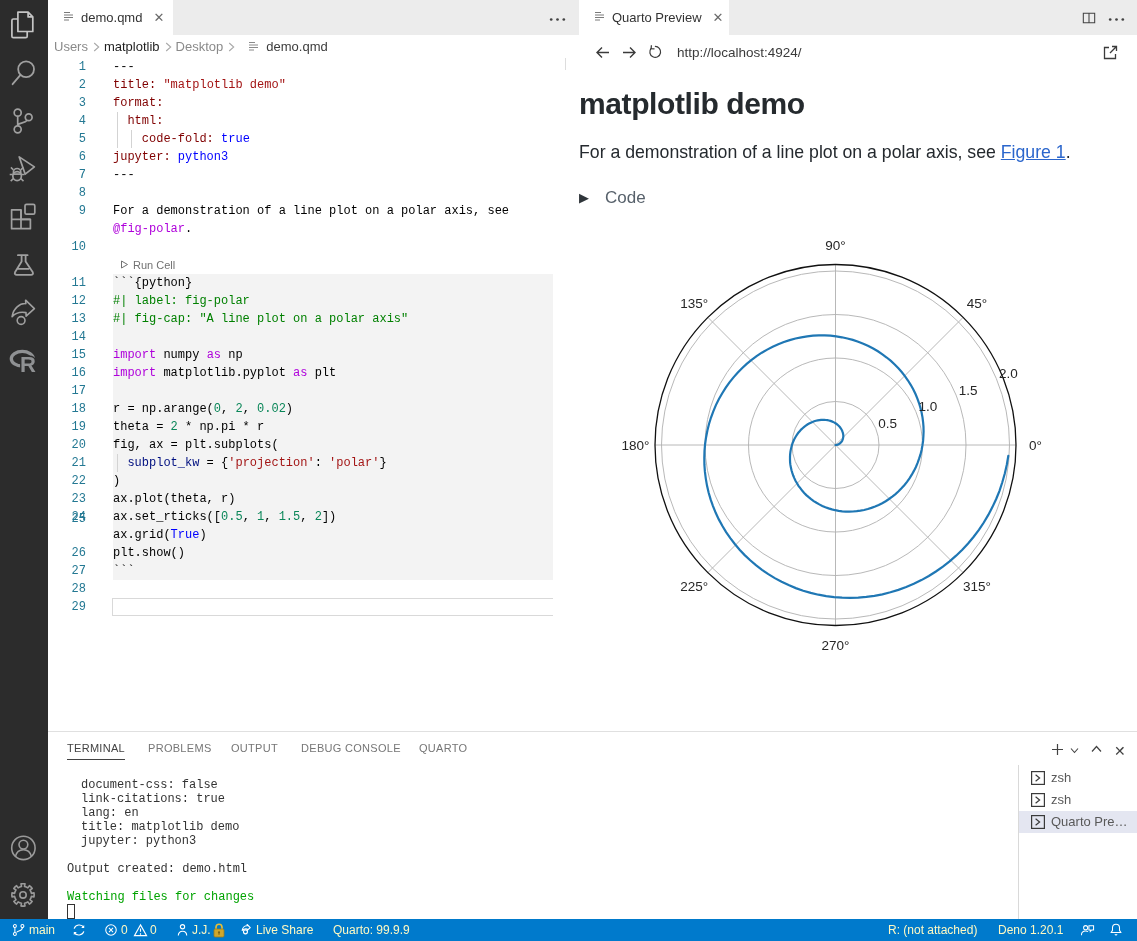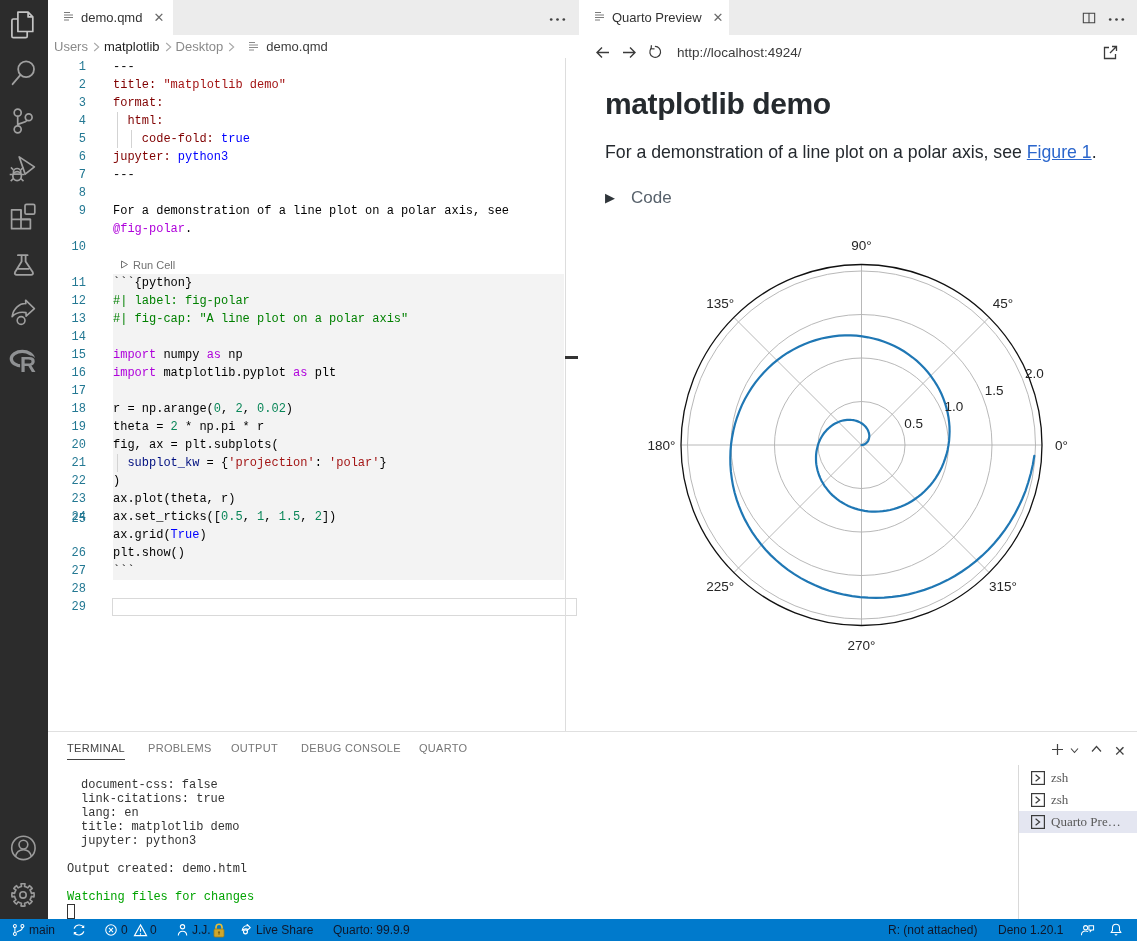--- a/index.html
+++ b/index.html
@@ -26,30 +26,30 @@
   i.c{color:#008000;} i.n{color:#098658;} i.v{color:#001080;}
   #cellbg{left:113px;top:274px;width:451px;height:306px;background:#f3f3f3;}
   #curline{left:112px;top:598px;width:465px;height:18px;border:1px solid #d9d9d9;box-sizing:border-box;}
   #ovruler{left:565px;top:58px;width:1px;height:673px;background:#ddd;}
   #cursormark{left:565px;top:356px;width:13px;height:3px;background:#333;}
   
   #rtabs{left:579px;top:0;width:558px;height:35px;background:#ececec;}
   #rtab{position:absolute;left:0;top:0;width:150px;height:35px;background:#fff;
         color:#333;font-size:13px;line-height:35px;}
   #rnav{left:579px;top:35px;width:558px;height:35px;background:#fff;}
-  #preview{left:579px;top:70px;width:558px;height:661px;background:#fff;}
+  #preview{left:553px;top:70px;width:558px;height:661px;background:#fff;}
   
   #panel{left:48px;top:731px;width:1089px;height:188px;background:#fff;border-top:1px solid #e0e0e0;box-sizing:border-box;}
   .ptab{position:absolute;top:10px;font-size:11px;letter-spacing:0.3px;color:#767676;}
   .term{position:absolute;font-family:"Liberation Mono",monospace;font-size:12px;color:#333;white-space:pre;}
   .tr-item{position:absolute;left:983px;height:22px;width:106px;}
   .tr-svg{position:absolute;left:0;top:4px;}
-  .tr-txt{position:absolute;left:20px;top:3px;font-size:13px;color:#595959;font-family:Liberation Serif, serif;}
-  
-  #sbar{left:0;top:919px;width:1137px;height:22px;background:#007acc;color:#0f172a;font-size:12px;}
+  .tr-txt{position:absolute;left:20px;top:3px;font-size:13px;color:#595959;}
+  
+  #sbar{left:0;top:919px;width:1137px;height:22px;background:#007acc;color:#fef9c3;font-size:12px;}
   .sit{position:absolute;top:0;height:22px;line-height:22px;white-space:pre;}
 </style>
 </head>
 <body>
 <div id="app">
   <div class="abs" id="abar">
     <svg class="ai" style="top:8px" viewBox="0 0 36 36">
         <g fill="none" stroke="#c5c5c5" stroke-width="1.7" stroke-linejoin="round">
           <rect x="5.9" y="11" width="15.3" height="18.7" rx="1.5"></rect>
           <path d="M11.9 4.2 H22.1 L26.8 8.9 V23.5 H11.9 Z" fill="#2c2c2c"></path>

